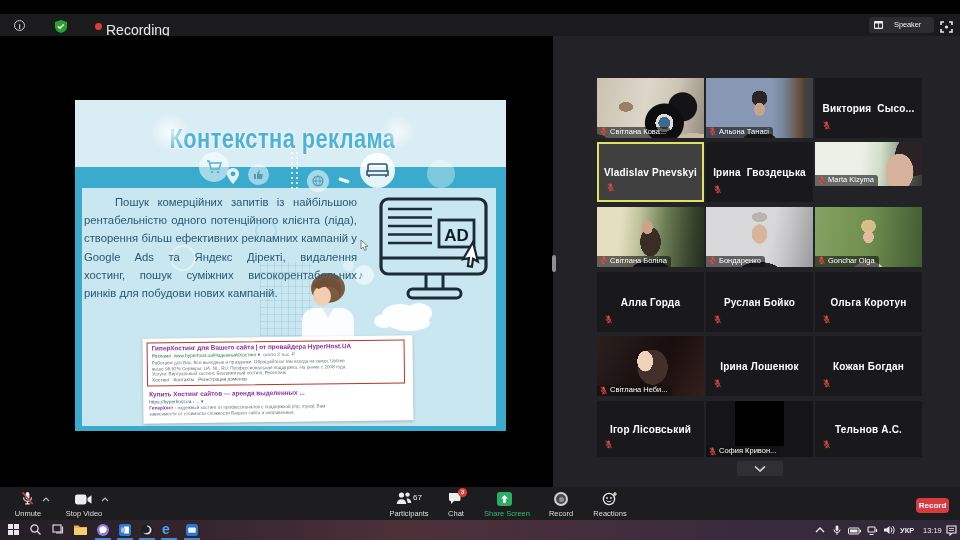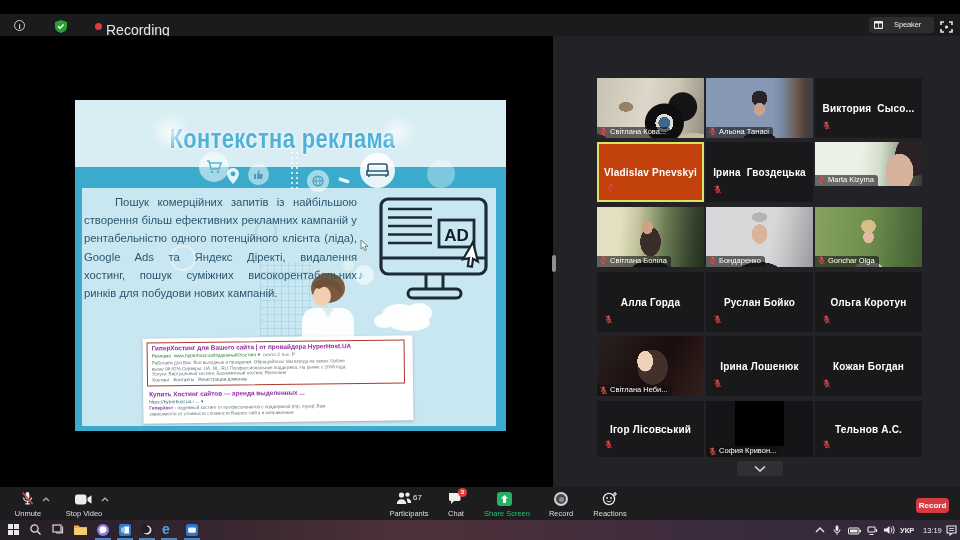--- a/index.html
+++ b/index.html
@@ -179,22 +179,22 @@
     <div class="a" style="left:9px;top:33px;font-size:4.6px;color:#68757d;white-space:nowrap">Услуги: Виртуальный хостинг, Безлимитный хостинг, Реселлинг</div>
     <div class="a" style="left:9px;top:39px;font-size:4.8px;color:#555f66;white-space:nowrap">Хостинг &nbsp; Контакты &nbsp; Регистрация доменов</div>
     <div class="a" style="left:6px;top:52px;font-size:6.4px;font-weight:bold;color:#8a2ea0;white-space:nowrap">Купить Хостинг сайтов — аренда выделенных ...</div>
     <div class="a" style="left:6px;top:61px;font-size:4.8px;color:#2b6777;white-space:nowrap">https://hyperhost.ua › ... ▾</div>
     <div class="a" style="left:6px;top:67px;font-size:4.6px;color:#68757d;white-space:nowrap"><b style="color:#7a3fa0">ГиперХост</b> - надежный хостинг от профессионалов с поддержкой php, mysql. Вам</div>
     <div class="a" style="left:6px;top:72.5px;font-size:4.6px;color:#68757d;white-space:nowrap">зависимости от стоимости сложности Вашего сайта и направления.</div>
    </div>
   </div>
   <div id="stext" class="a">
    <div class="ln" style="padding-left:31px">Пошук комерційних запитів із найбільшою</div>
+   <div class="ln">рентабельністю одного потенційного клієнта (ліда),</div>
    <div class="ln">створення більш ефективних рекламних кампаній у</div>
-   <div class="ln">рентабельністю одного потенційного клієнта (ліда),</div>
    <div class="ln">Google Ads та Яндекс Діректі, видалення</div>
    <div class="ln">хостинг, пошук суміжних високорентабельних</div>
    <div class="lt">ринків для побудови нових кампаній.</div>
   </div>
  </div>
 </div>
 
 <div id="panel" class="a"></div>
 <div id="tiles">
 <div class="t kova a" style="left:597px;top:77.5px;height:60px">
@@ -221,21 +221,21 @@
       </div>
 <div class="t a" style="left:815px;top:77.5px;height:60px">
         <div class="nm">Виктория&nbsp; Сысо...</div>
         <div class="cmic"><svg width="9" height="9" viewBox="0 0 12 12">
             <rect x="4.4" y="0.8" width="3.2" height="6" rx="1.6" fill="#e05252"></rect>
             <path d="M2.9 5.2a3.1 3.1 0 0 0 6.2 0" fill="none" stroke="#e05252" stroke-width="1.1"></path>
             <path d="M6 8.4V10M4.3 10.2h3.4" stroke="#e05252" stroke-width="1.1" fill="none"></path>
             <path d="M2.2 1L10.2 10.6" stroke="#c63232" stroke-width="1.4"></path>
           </svg></div>
       </div>
-<div class="t a" style="left:597px;top:142.2px;height:60px;border:2px solid #dce266;background:#c2410c">
+<div class="t a" style="left:597px;top:142.2px;height:60px;border:2px solid #dce266;background:#404040">
         <div class="nm">Vladislav Pnevskyi</div>
         <div class="cmic"><svg width="9" height="9" viewBox="0 0 12 12">
             <rect x="4.4" y="0.8" width="3.2" height="6" rx="1.6" fill="#e05252"></rect>
             <path d="M2.9 5.2a3.1 3.1 0 0 0 6.2 0" fill="none" stroke="#e05252" stroke-width="1.1"></path>
             <path d="M6 8.4V10M4.3 10.2h3.4" stroke="#e05252" stroke-width="1.1" fill="none"></path>
             <path d="M2.2 1L10.2 10.6" stroke="#c63232" stroke-width="1.4"></path>
           </svg></div>
       </div>
 <div class="t a" style="left:706px;top:142.2px;height:60px">
         <div class="nm">Ірина&nbsp; Гвоздецька</div>

